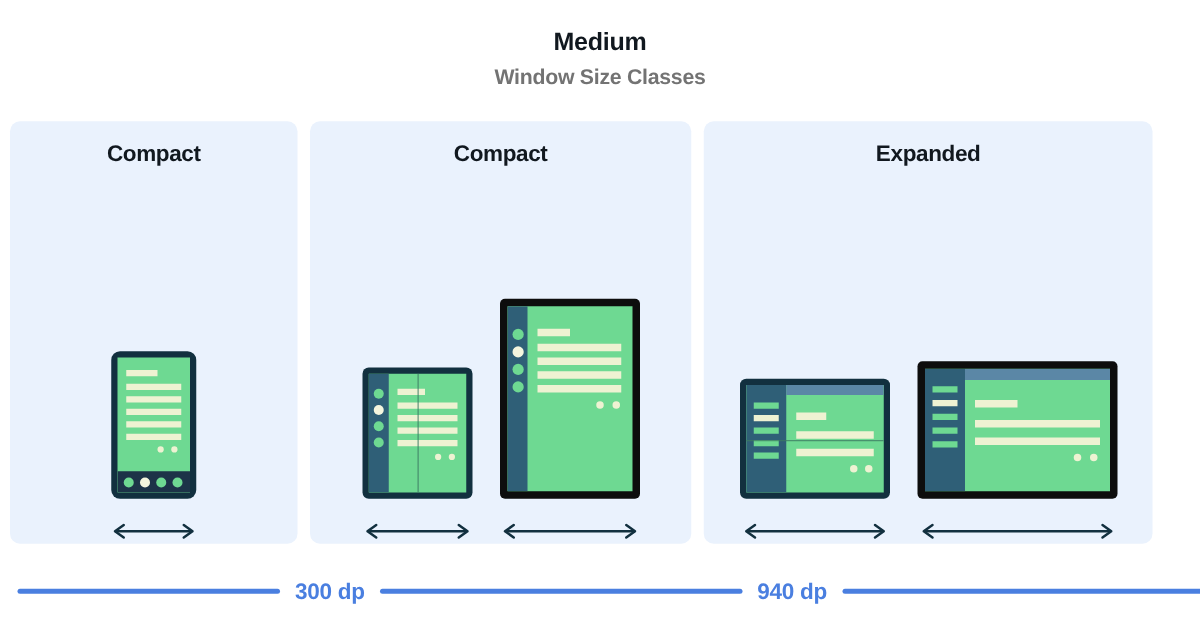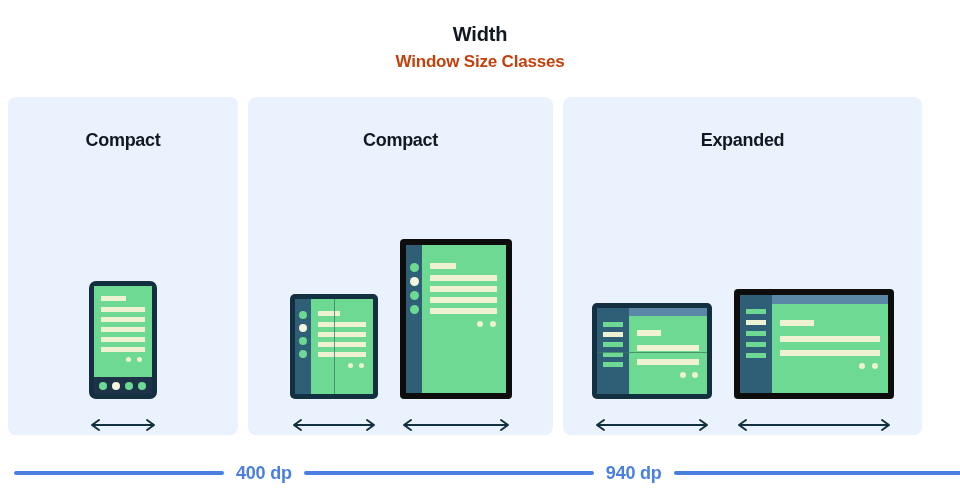--- a/index.html
+++ b/index.html
@@ -22,21 +22,21 @@
   .header-title {
     font-size: 20px;
     font-weight: bold;
     color: #11181f;
     letter-spacing: -0.2px;
     line-height: 24px;
   }
   .header-subtitle {
     font-size: 17px;
     font-weight: bold;
-    color: #c2410c;
+    color: #737373;
     letter-spacing: -0.2px;
     line-height: 22px;
     margin-top: 5px;
   }
 
   
   .panels {
     position: absolute;
     left: 8px;
     top: 97px;
@@ -50,21 +50,21 @@
     border-radius: 8px;
     position: relative;
     flex: 0 0 auto;
   }
   .panel-compact  { width: 230px; }
   .panel-medium   { width: 305px; }
   .panel-expanded { width: 359px; }
 
   .panel-title {
     position: absolute;
-    top: 33px;
+    top: 16px;
     left: 0;
     width: 100%;
     text-align: center;
     font-size: 18px;
     font-weight: bold;
     color: #11181f;
     letter-spacing: -0.3px;
   }
 
   
@@ -172,21 +172,21 @@
     color: #4a7fe0;
     letter-spacing: -0.2px;
     padding: 0 12px;
     white-space: nowrap;
   }
 </style>
 </head>
 <body>
 
 <div class="header">
-  <div class="header-title">Width</div>
+  <div class="header-title">Medium</div>
   <div class="header-subtitle">Window Size Classes</div>
 </div>
 
 <div class="panels">
 
   <div class="panel panel-compact">
     <div class="panel-title">Compact</div>
 
     <div class="stage">
       <div class="device-col">
@@ -351,17 +351,17 @@
           </svg>
         </div>
       </div>
     </div>
   </div>
 
 </div>
 
 <div class="scale">
   <div class="scale-rule seg-a"></div>
-  <div class="scale-label">400 dp</div>
+  <div class="scale-label">300 dp</div>
   <div class="scale-rule seg-b"></div>
   <div class="scale-label">940 dp</div>
   <div class="scale-rule seg-c"></div>
 </div>
 
 </body></html>

